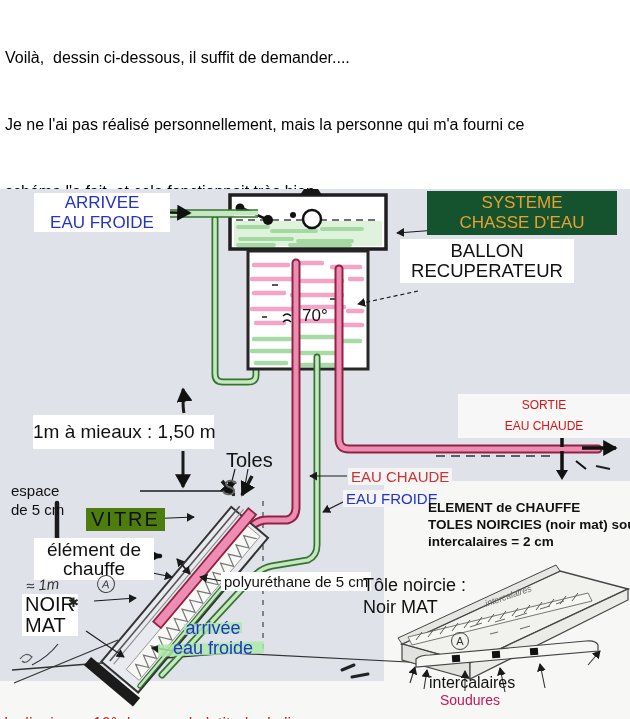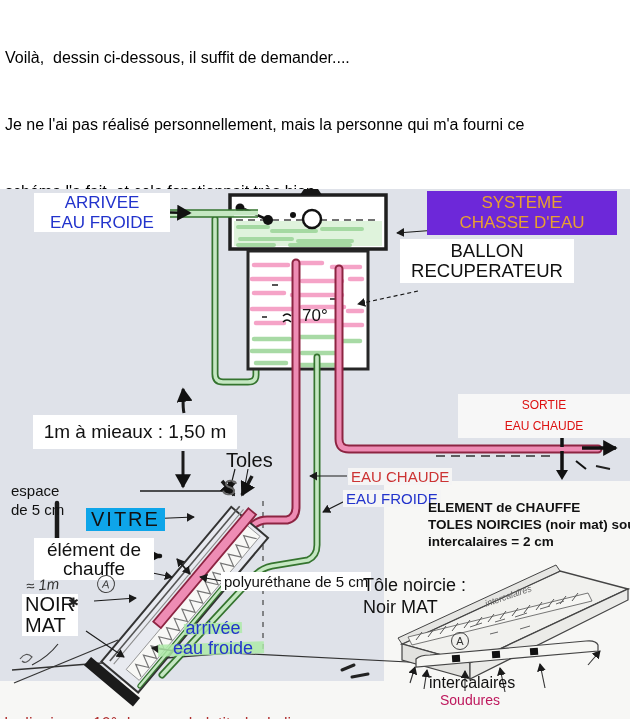--- a/index.html
+++ b/index.html
@@ -2,30 +2,30 @@
 <html><head>
 <meta charset="utf-8">
 <style>
   html,body{margin:0;padding:0;}
   body{width:630px;height:719px;background:#ffffff;font-family:"Liberation Sans",sans-serif;position:relative;overflow:hidden;}
   .intro{position:absolute;left:5px;top:2px;width:622px;color:#000;font-size:16px;line-height:22.4px;white-space:pre-wrap;}
   .diagram{position:absolute;left:0;top:189px;width:630px;height:530px;background:#dfe2e9;}
   .diagram svg{position:absolute;left:0;top:0;}
   .lbl{position:absolute;white-space:nowrap;}
   .lb-arrivee{left:34px;top:4px;width:132px;font-size:17px;line-height:19.5px;color:#2233cc;background:#fff;text-align:center;padding:0 2px;}
-  .lb-systeme{left:427px;top:2px;width:186px;font-size:17px;line-height:20px;color:#e8a030;background:#6d28d9;text-align:center;padding:2px 2px;}
+  .lb-systeme{left:427px;top:2px;width:186px;font-size:17px;line-height:20px;color:#e8a030;background:#14532d;text-align:center;padding:2px 2px;}
   .lb-ballon{left:400px;top:50px;width:158px;font-size:18.5px;line-height:20px;color:#111;background:#fff;text-align:center;padding:2px 8px;}
   .lb-temp{left:302px;top:117px;font-size:17px;color:#111;}
   .lb-sortie{left:458px;top:205px;width:168px;font-size:12px;line-height:21px;color:#dd1111;background:#f7f7f7;text-align:center;padding:1px 2px;}
-  .lb-hauteur{left:33px;top:226px;width:204px;font-size:19px;color:#111;background:#fff;text-align:center;padding:6px 0;}
+  .lb-hauteur{left:33px;top:226px;width:181px;font-size:19px;color:#111;background:#fff;text-align:center;padding:6px 0;}
   .lb-ec{left:348px;top:279px;font-size:15px;color:#cc3333;background:#f5f5f5;padding:0 3px;}
   .lb-ef{left:343px;top:301px;font-size:15px;color:#2233cc;background:#f5f5f5;padding:0 3px;}
   .lb-toles{left:226px;top:260px;font-size:20px;color:#111;}
   .lb-espace{left:11px;top:292px;font-size:15px;line-height:19px;color:#111;}
-  .lb-vitre{left:86px;top:319px;font-size:20px;letter-spacing:2px;color:#111;background:#0ea5e9;padding:0 5px;}
+  .lb-vitre{left:86px;top:319px;font-size:20px;letter-spacing:2px;color:#111;background:#4d7c0f;padding:0 5px;}
   .lb-element{left:34px;top:349px;width:120px;font-size:19px;line-height:19px;color:#111;background:#fff;text-align:center;padding:2px 0;}
   .lb-noirmat{left:22px;top:405px;font-size:20px;line-height:21px;color:#111;background:#fff;padding:0 3px;}
   .lb-noirstar{left:68px;top:406px;font-size:13px;color:#222;}
   .lb-1m{left:26px;top:387px;font-size:15px;font-style:italic;color:#333;transform:rotate(-4deg);}
   .circled-a{position:absolute;width:16px;height:16px;border:1.5px solid #444;border-radius:50%;font-size:11px;color:#333;text-align:center;line-height:16px;background:transparent;}
   .ca1{left:97px;top:386px;transform:rotate(8deg);}
   .ca2{left:451px;top:443px;}
   .lb-smark{left:222px;top:286px;font-size:22px;color:#666;font-style:italic;transform:rotate(6deg);}
   .lb-arref{left:166px;top:429px;width:94px;font-size:18px;line-height:20px;color:#2233cc;text-align:center;}
   .streak{position:absolute;background:#aeeaa8;opacity:.85;transform:rotate(-2deg);}

